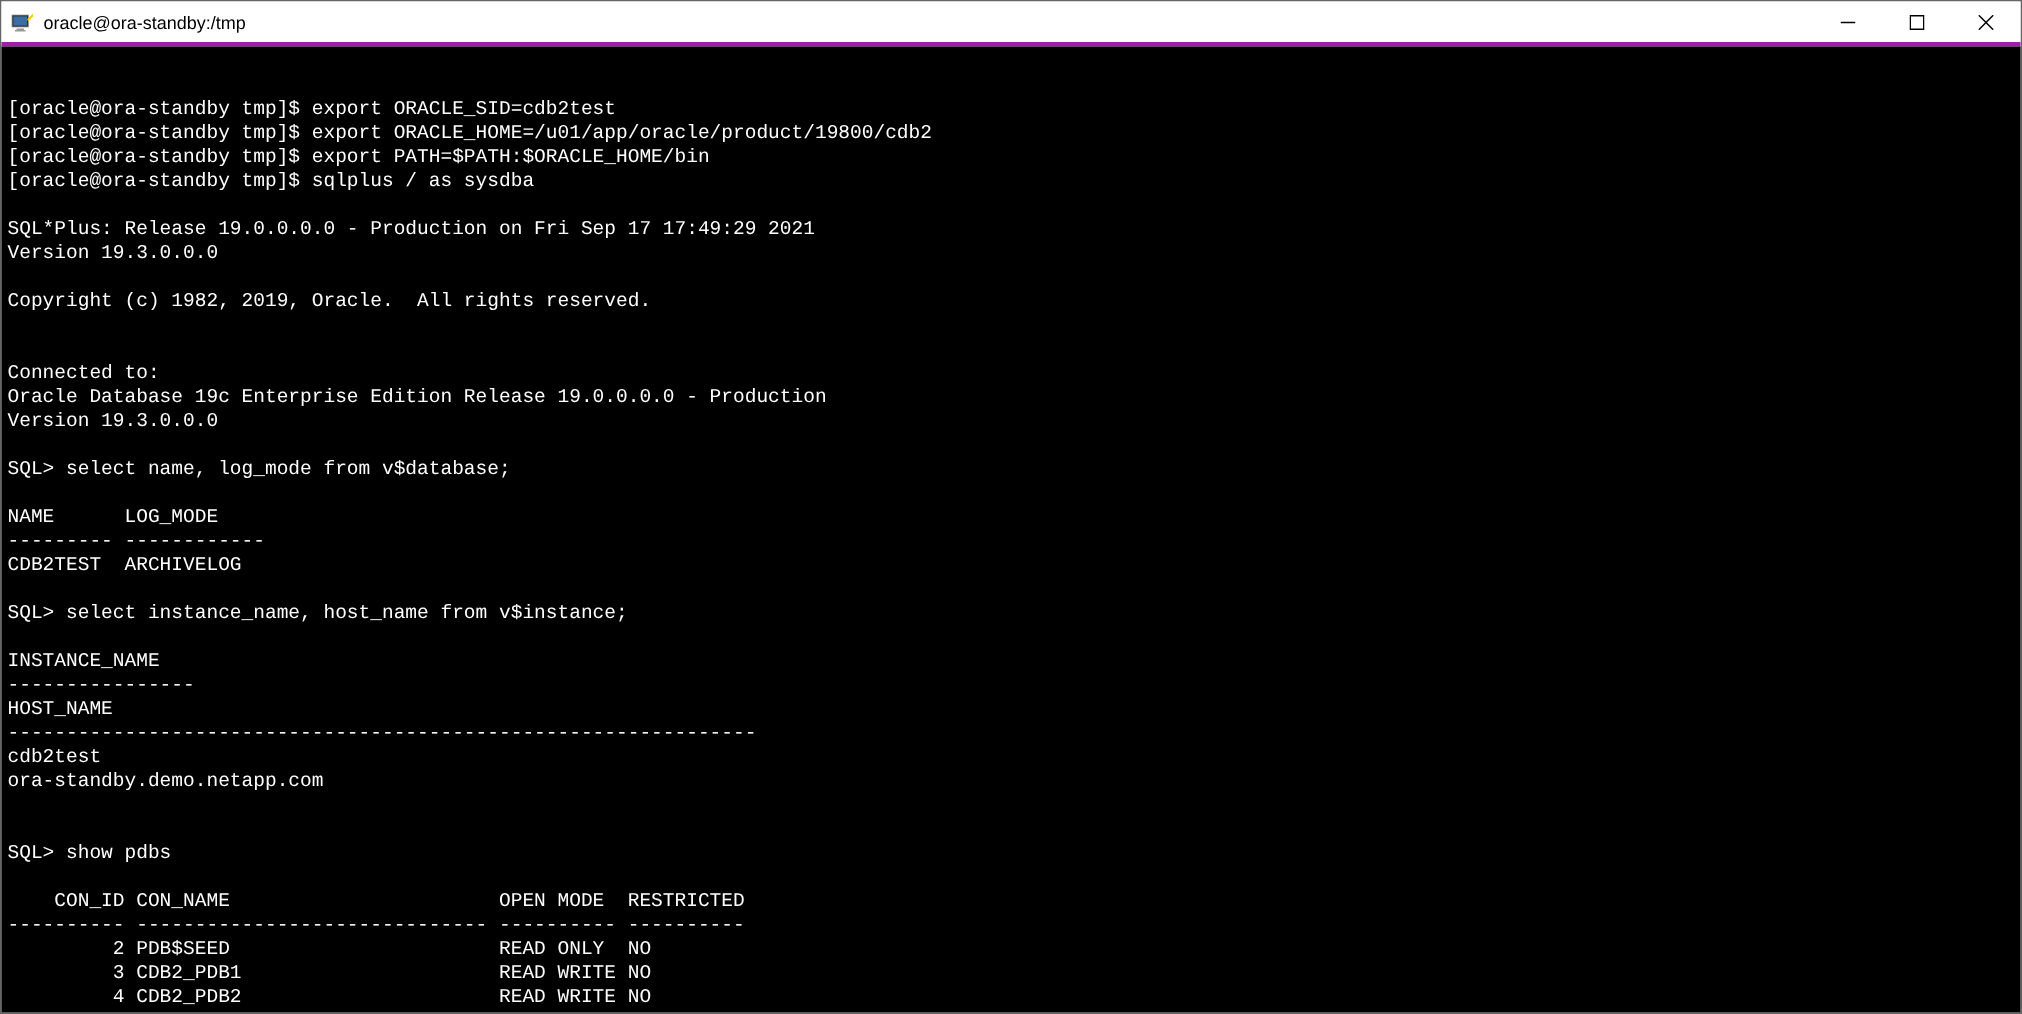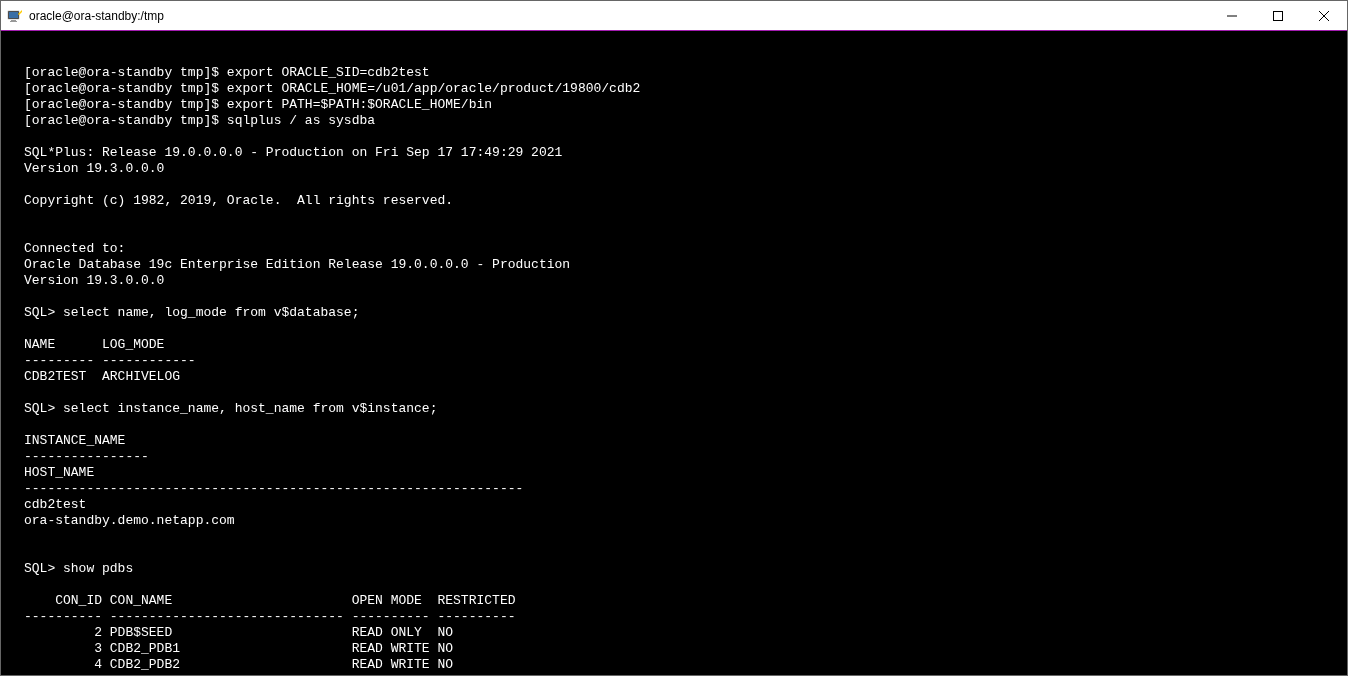--- a/index.html
+++ b/index.html
@@ -16,21 +16,21 @@
       display: flex;
       flex-direction: column;
       border: 1px solid #666;
     }
     .titlebar {
       height: 30px;
       background: #ffffff;
       display: flex;
       align-items: center;
       padding: 0 0 0 6px;
-      border-bottom: 1px solid #a21caf;
+      border-bottom: 3px solid #a21caf;
     }
     .titlebar-icon {
       width: 16px;
       height: 16px;
       margin-right: 6px;
       display: flex;
       align-items: center;
       justify-content: center;
     }
     .titlebar-title {
@@ -56,21 +56,21 @@
       background: #000000;
       color: #ffffff;
       font-family: "Consolas", "Courier New", monospace;
       font-size: 13px;
       line-height: 16px;
       padding: 2px 4px;
       white-space: pre;
       overflow: hidden;
       position: relative;
     }
-    .term-line { white-space: pre; margin-left: 19px; }
+    .term-line { white-space: pre; }
   </style>
 </head>
 <body>
 
 <div class="window">
   <div class="titlebar">
     <span class="titlebar-icon">
       <svg viewBox="0 0 16 16">
         <rect x="1" y="3" width="11" height="8" fill="#333" stroke="#999" stroke-width="0.5"></rect>
         <rect x="2" y="4" width="9" height="6" fill="#3a6ea5"></rect>

